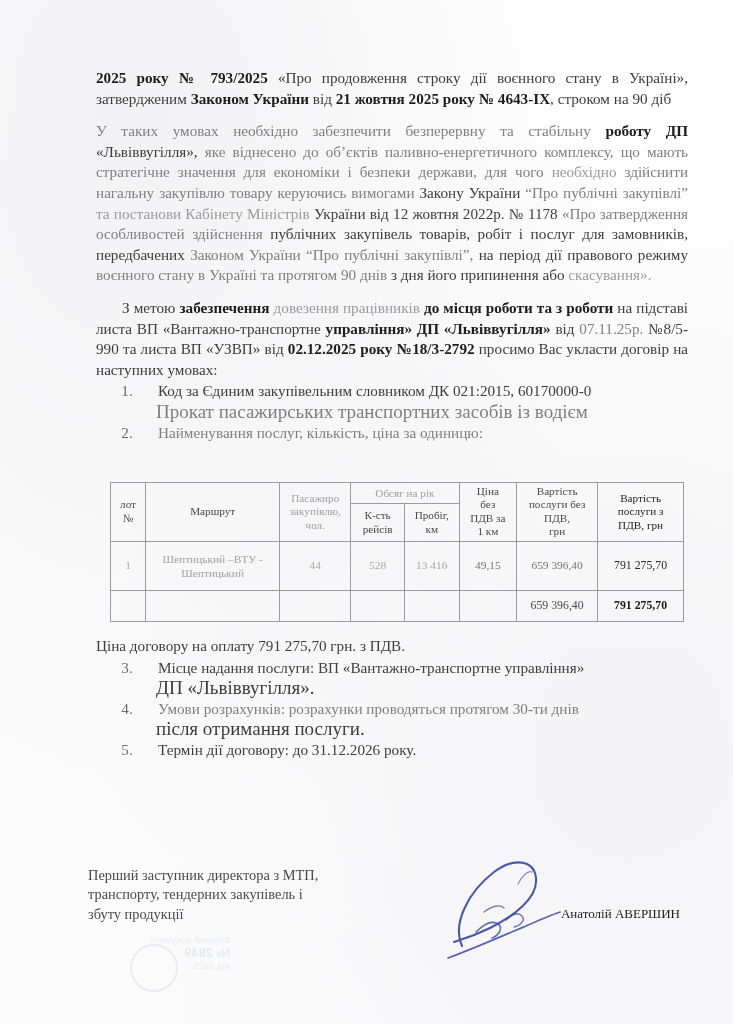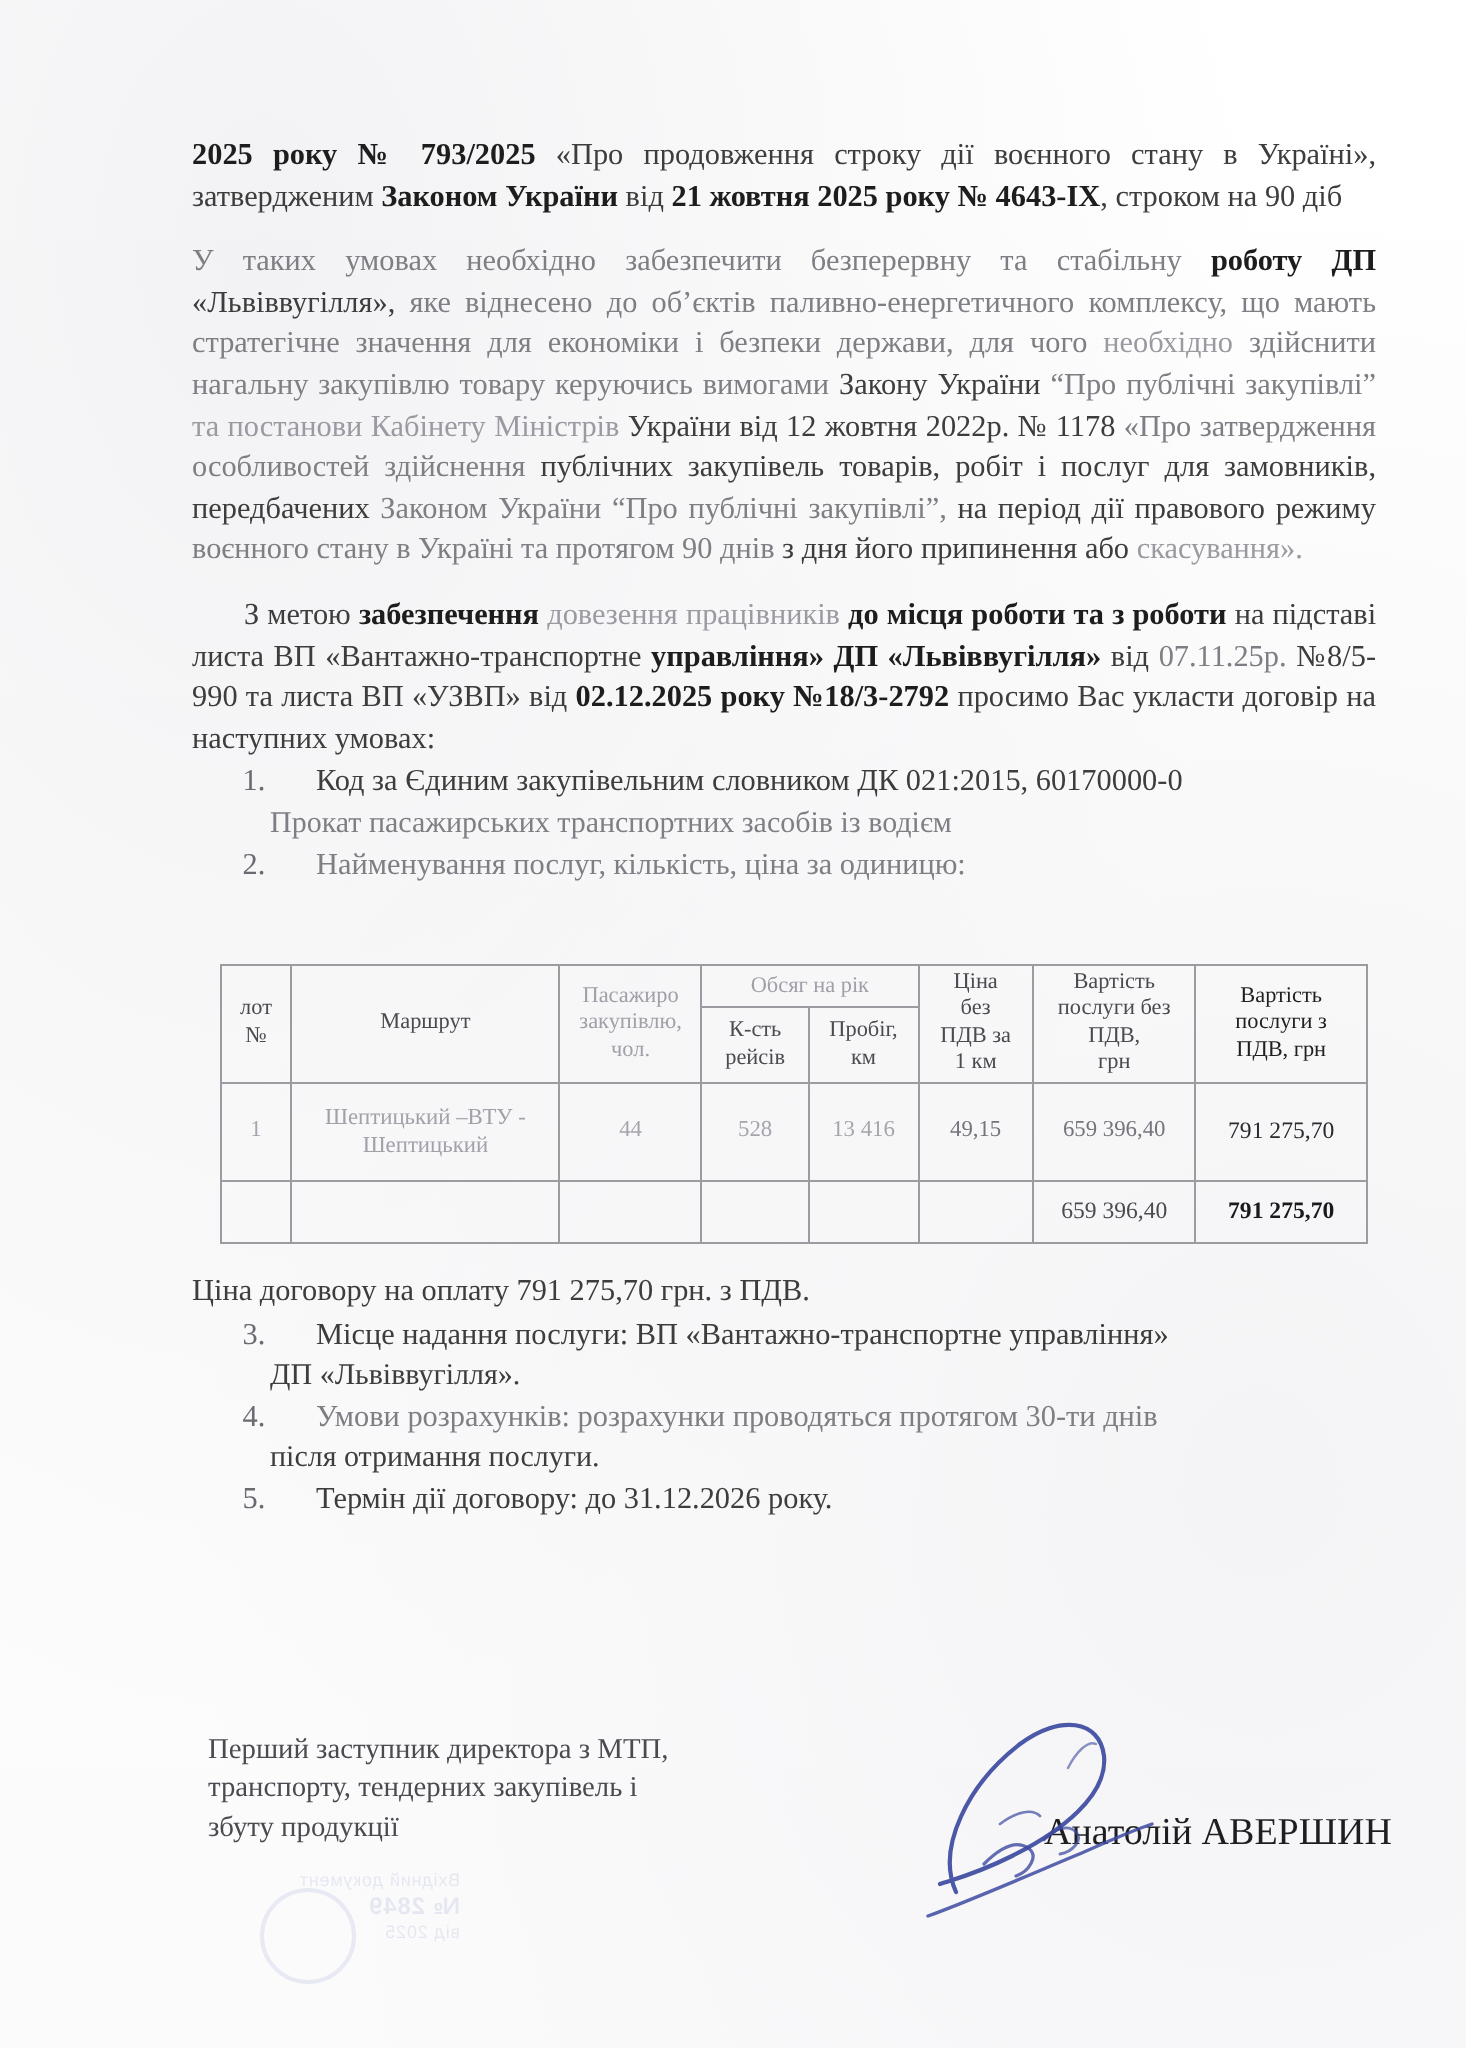--- a/index.html
+++ b/index.html
@@ -66,22 +66,22 @@
     width: 62px;
     flex: 0 0 62px;
     text-align: center;
     color: #6a6a70;
   }
   .list-body {
     flex: 1 1 auto;
     text-align: justify;
   }
   .list-cont {
-    margin-left: 39px;
-    font-size: 15px;
+    margin-left: 60px;
+    font-size: 19px;
     line-height: 20.6px;
   }
 
   
   .tbl-wrap {
     position: absolute;
     left: 110px;
     top: 482px;
     width: 574px;
   }
@@ -132,37 +132,37 @@
   .post-table {
     position: absolute;
     left: 96px;
     top: 636px;
     width: 592px;
   }
 
   
   .sig-block {
     position: absolute;
-    left: 104px;
+    left: 88px;
     top: 866px;
     width: 592px;
   }
   .sig-flex {
     display: flex;
     align-items: flex-start;
     justify-content: space-between;
   }
   .sig-title {
     font-size: 14.4px;
     line-height: 19.4px;
     color: #4a4a50;
     width: 300px;
   }
   .sig-name {
-    font-size: 19px;
+    font-size: 13px;
     color: #1e1e20;
     margin-top: 40px;
     white-space: nowrap;
   }
   .signature-svg {
     position: absolute;
     left: 330px;
     top: -12px;
     pointer-events: none;
   }

